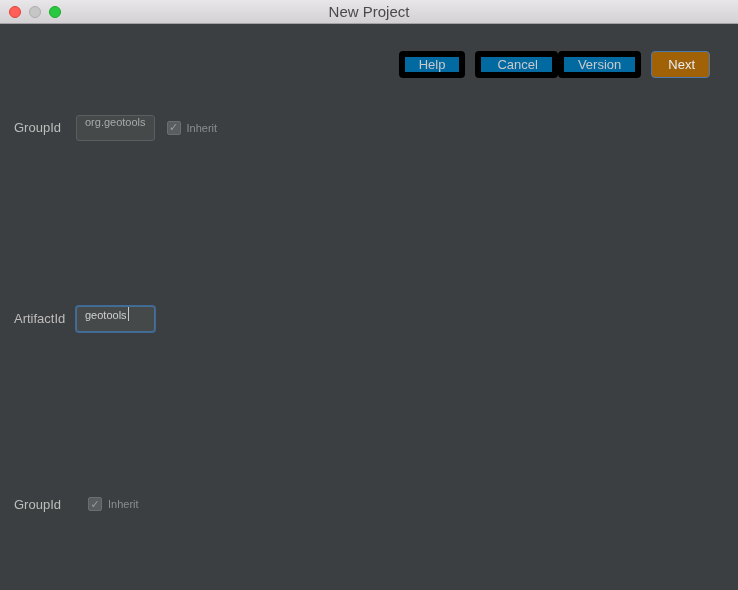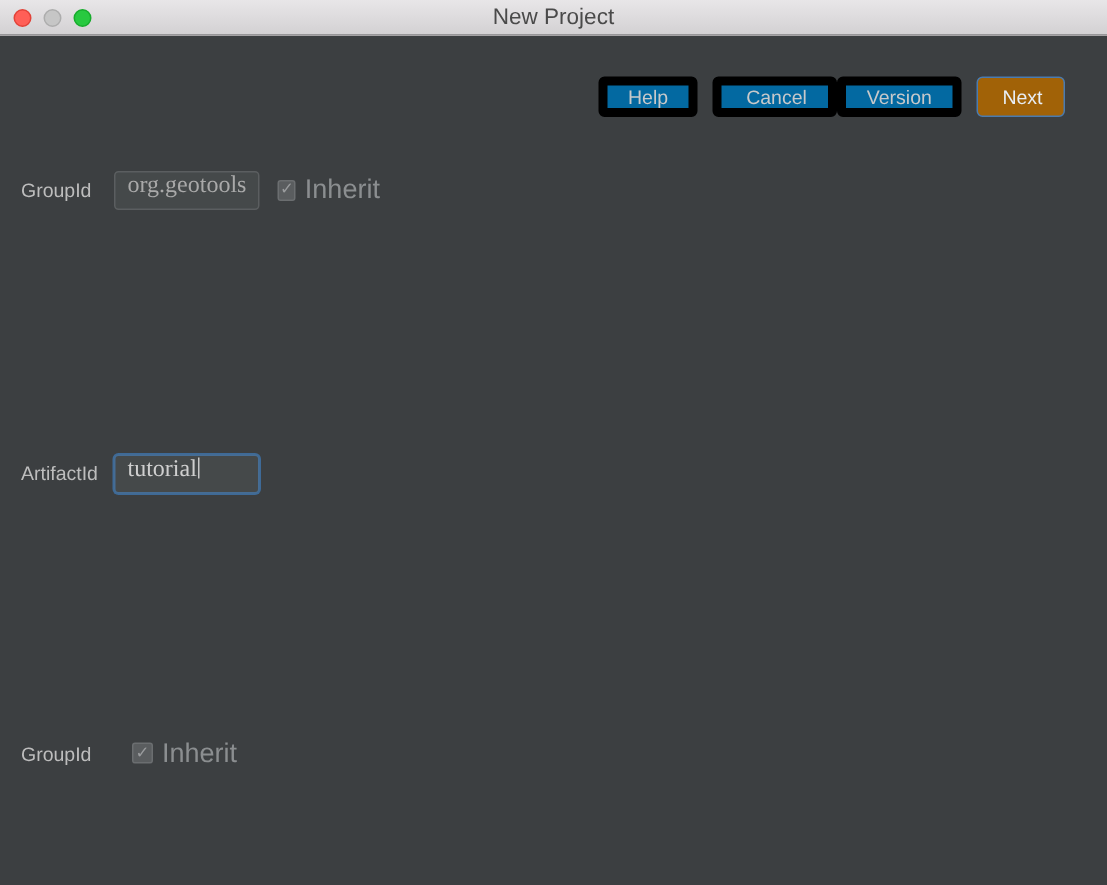--- a/index.html
+++ b/index.html
@@ -36,43 +36,43 @@
   }
   .form { display: grid; grid-template-columns: 62px 1fr 80px; row-gap: 8px; align-items: center; }
   .row-label { color: #bdbdbd; font-size: 13px; }
   .field {
     height: 26px;
     background: #45494a;
     border: 1px solid #5b5e60;
     border-radius: 3px;
     color: #bdbdbd;
     padding: 0 8px;
-    font-size: 16px;
-    font-family: Liberation Serif, serif;
+    font-size: 11px;
+    font-family: Liberation Sans, sans-serif;
     outline: none;
     width: 100%;
   }
   .field.disabled { color: #a9a9a9; }
   .field.focused {
     border: 1px solid #466d94;
     box-shadow: 0 0 0 1px #3e6a97;
     color: #cfcfcf;
   }
   .caret {
     display: inline-block; width: 1px; height: 14px;
     background: #c8c8c8; vertical-align: -2px; margin-left: 1px;
   }
   .inherit-cell { display: flex; align-items: center; gap: 6px; padding-left: 12px; }
   .inherit-cell .chk {
     width: 14px; height: 14px; border-radius: 2px;
     background: #5a5d5f; border: 1px solid #6b6e70;
     display: inline-flex; align-items: center; justify-content: center;
     color: #9a9c9e; font-size: 11px; line-height: 1;
   }
-  .inherit-cell .lbl { color: #8b8e90; font-size: 18px; }
+  .inherit-cell .lbl { color: #8b8e90; font-size: 11px; }
   .inherit-cell.empty { visibility: hidden; }
   .spacer { flex: 1; }
   .footer {
     height: 56px;
     display: flex; align-items: center;
     padding: 0 14px 0 14px;
   }
   .footer .gap { flex: 1; }
   .btn {
     height: 27px;
@@ -119,21 +119,21 @@
       </div>
       <div class="inherit-cell">
         <span class="chk">
             <span>✓</span>
           </span>
         <span class="lbl">Inherit</span>
       </div>
 
       <div class="row-label">ArtifactId</div>
       <div class="field focused">
-        <span>tutorial</span><span class="caret"></span>
+        <span>geotools</span><span class="caret"></span>
       </div>
       <div class="inherit-cell empty">
         <span class="chk">
             <span>✓</span>
           </span>
         <span class="lbl">Inherit</span>
       </div>
 
       <div class="row-label">GroupId</div>
       <div class="inherit-cell">

